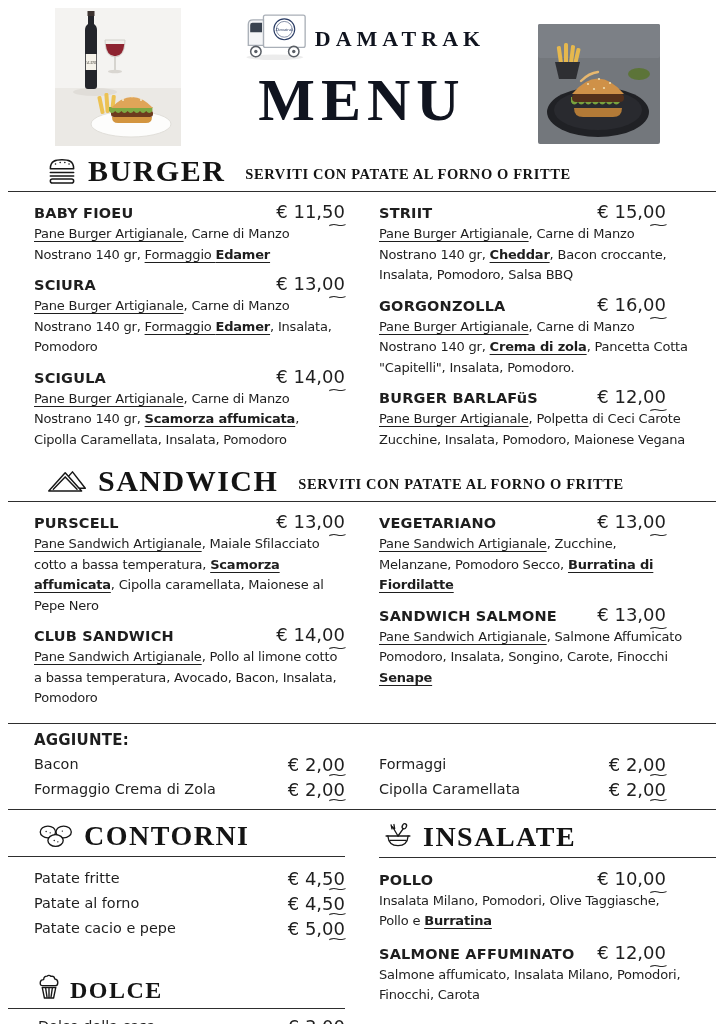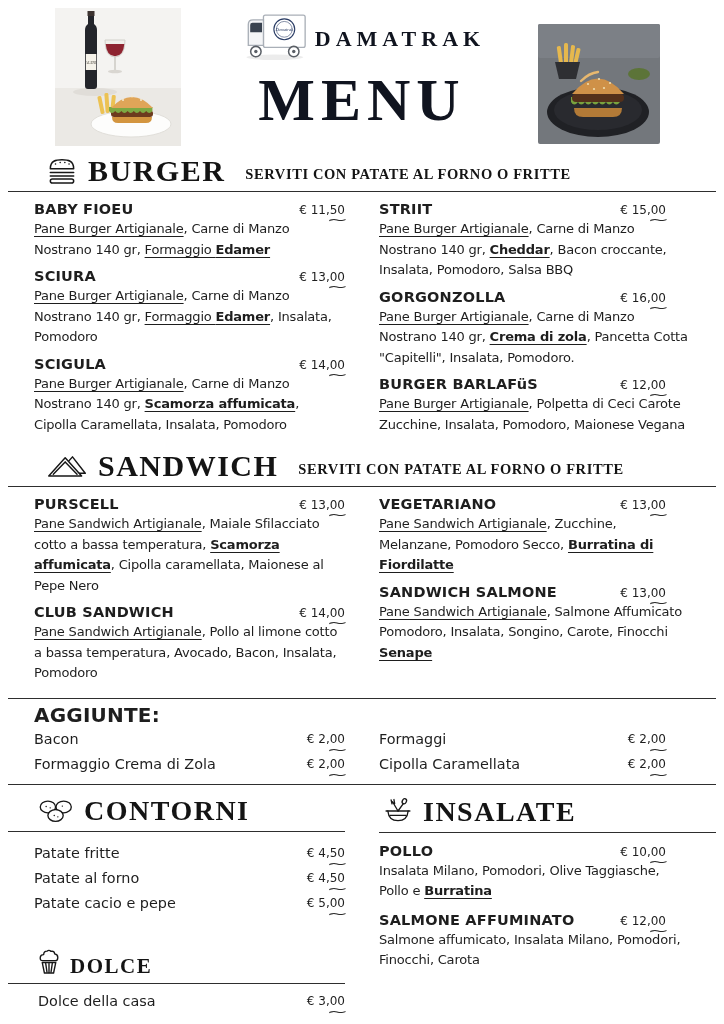--- a/index.html
+++ b/index.html
@@ -29,44 +29,44 @@
   .rule{border:none;border-top:1.6px solid #2e2e2e;height:0;margin:0}
   .rule-full{margin:0 -26px}
   .rule-left{margin-left:-26px}
   .rule-right{margin-right:-26px}
 
   
   .two-col{display:grid;grid-template-columns:1fr 1fr;column-gap:34px;padding-top:9px}
   .item{margin-bottom:8px}
   .item-head{display:flex;justify-content:space-between;align-items:baseline}
   .item-name{font-weight:700;font-size:14.5px;letter-spacing:.2px}
-  .price{position:relative;font-size:12px;white-space:nowrap}
+  .price{position:relative;font-size:18px;white-space:nowrap}
   .price::after{content:"~";position:absolute;right:2px;bottom:-10px;font-size:13px;color:#2a2a2a;transform:scaleX(2)}
   .col-right .price{margin-right:24px}
   .item-desc{font-size:13px;letter-spacing:-.2px;line-height:20.5px;margin:2px 0 0}
   .u,.bu{text-decoration:underline;text-underline-offset:3px}
   .bu{font-weight:700}
 
   .row{display:flex;justify-content:space-between;align-items:flex-start;line-height:25px;font-size:14.4px}
 
   
   .aggiunte{margin-top:6px}
   .aggiunte .two-col{padding-top:2px;padding-bottom:7px}
-  .agg-title{font-size:20px;font-weight:700;letter-spacing:.2px;margin:4px 0 1px;line-height:21px}
+  .agg-title{font-size:15px;font-weight:700;letter-spacing:.2px;margin:4px 0 1px;line-height:21px}
   .agg-right{padding-top:26px}
 
   
   .bottom{padding-top:0;margin-top:2px;column-gap:34px}
   .bottom .sec-head{padding:10px 0 6px 4px}
   .bottom .sec-title{font-size:28px}
   .mini-rows{padding-top:9px}
   .ins-items{padding-top:10px}
   .ins-items .item + .item{margin-top:10px}
   .dolce{margin-top:22px}
-  .dolce .sec-title{font-size:21px}
+  .dolce .sec-title{font-size:24px}
   .dolce-row{margin:5px 0 4px;padding-left:4px}
 </style>
 </head>
 <body>
 
 <div class="page">
 
   <header class="header">
 
     <div class="photo photo-left">

